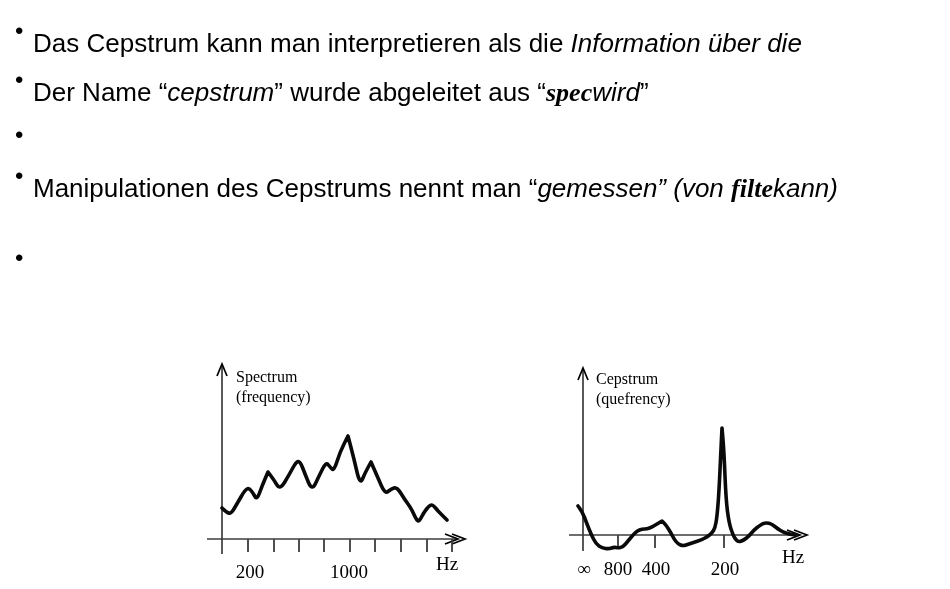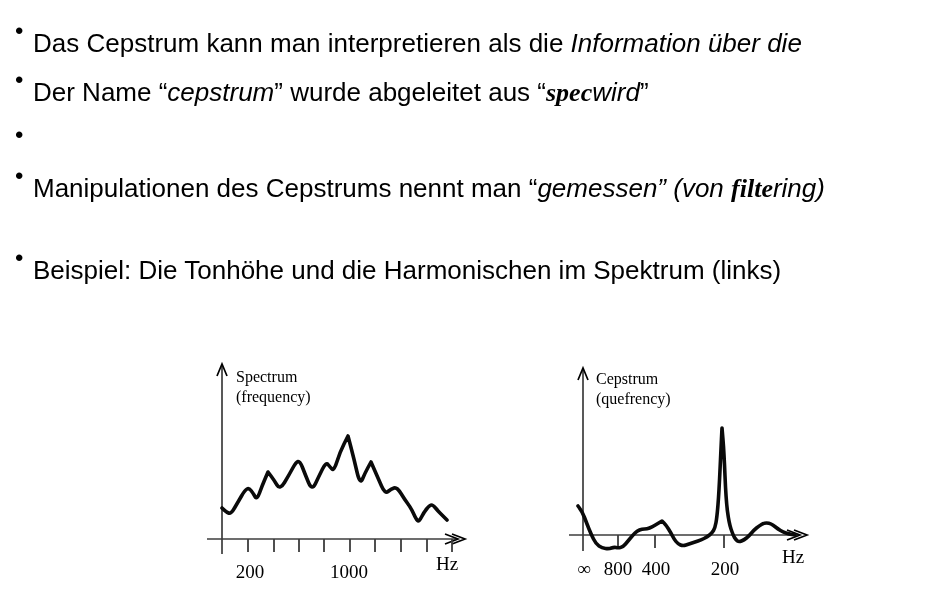--- a/index.html
+++ b/index.html
@@ -44,27 +44,26 @@
         <div class="bullet-text">
           <div class="line"><span>Der Name “</span><span class="it">cepstrum</span><span>” wurde abgeleitet aus “</span><span class="bd it">spec</span><span class="it">wird</span><span>”</span></div>
         </div>
       </div>
       <div class="bullet-item">
         <span class="marker">•</span>
       </div>
       <div class="bullet-item">
         <span class="marker">•</span>
         <div class="bullet-text">
-          <div class="line"><span>Manipulationen des Cepstrums nennt man “</span><span class="it">gemessen” (von </span><span class="bd it">filte</span><span class="it">ring)</span></div>
+          <div class="line"><span>Manipulationen des Cepstrums nennt man “</span><span class="it">gemessen” (von </span><span class="bd it">filte</span><span class="it">kann)</span></div>
         </div>
       </div>
       <div class="bullet-item">
         <span class="marker">•</span>
         <div class="bullet-text">
-          <div class="line"><span>Beispiel: Die Tonhöhe und die Harmonischen im Spektrum (links)</span></div>
         </div>
       </div>
     </div>
   <svg id="fig0" class="fig" width="300" height="234" viewBox="190 355 300 234">
       <line x1="207" y1="539" x2="457" y2="539" class="axis"></line>
       <path d="M452 534 L465 539 L452 544" class="arrow"></path>
       <path d="M445 534 L458 539 L445 544" class="arrow"></path>
       <line x1="222" y1="366" x2="222" y2="554" class="axis"></line>
       <path d="M217 376 L222 364 L227 376" class="arrow"></path>
       <line x1="248" y1="539" x2="248" y2="552" class="tick"></line>

